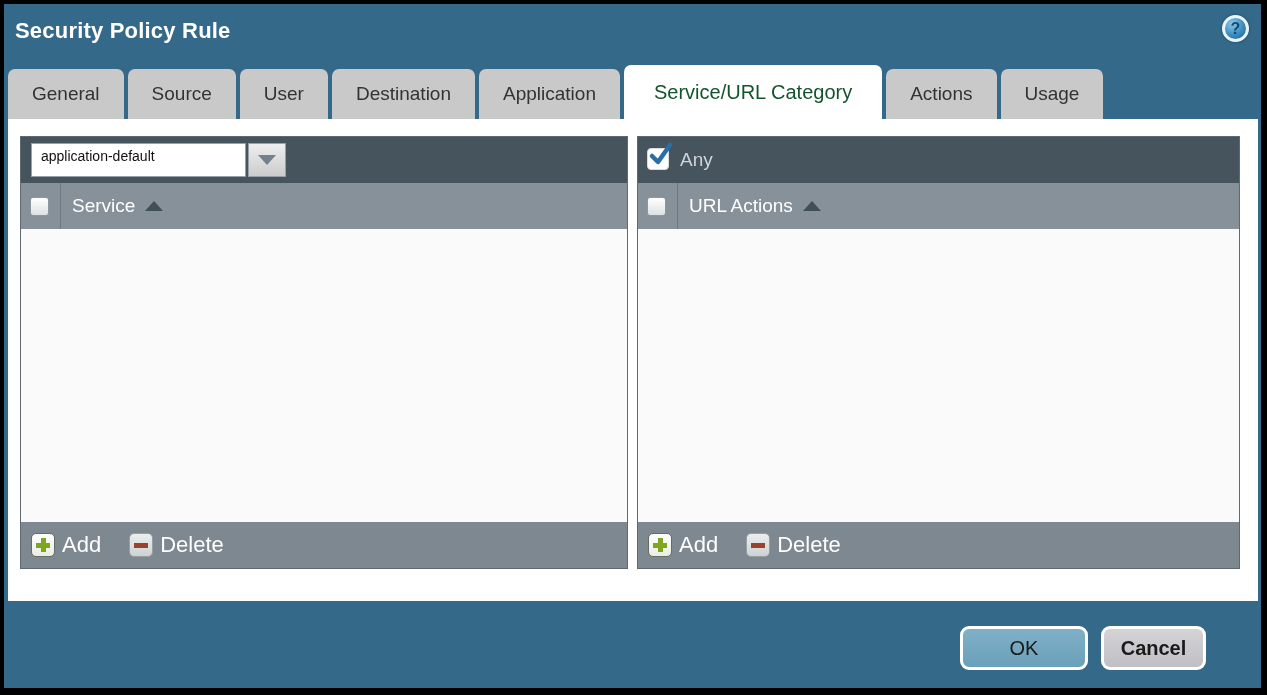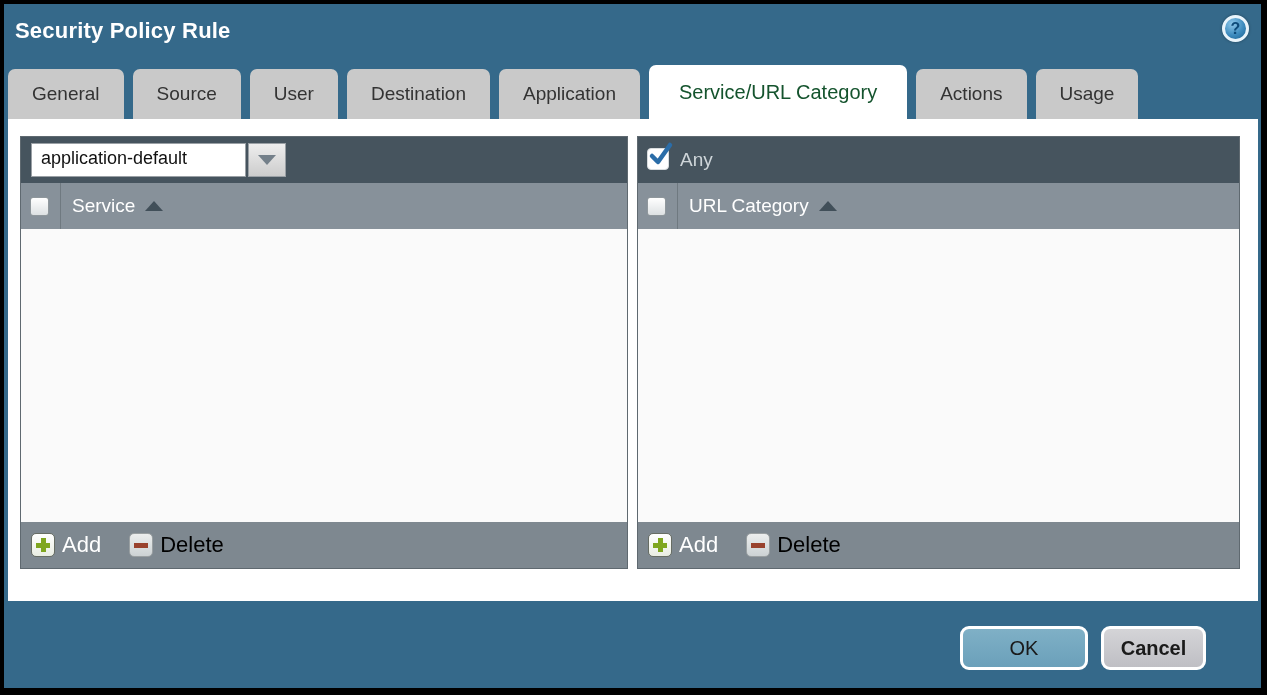--- a/index.html
+++ b/index.html
@@ -24,21 +24,21 @@
     width:27px; height:27px; border-radius:50%;
     background:radial-gradient(circle at 35% 28%, #8ec8ea 0%, #3d8bbe 55%, #1a5f8e 100%);
     border:3px solid #e9f4fb;
     color:#0d4a78; font-size:16px; font-weight:bold;
     text-align:center; line-height:21px; cursor:pointer;
     box-shadow:0 0 3px rgba(0,0,0,0.35);
   }
   
   .tabbar {
     position:absolute; left:4px; top:61px; right:4px; height:54px;
-    display:flex; align-items:flex-end; gap:9px;text-align:right;
+    display:flex; align-items:flex-end; gap:4px;text-align:right;
   }
   .tab {
     height:50px; background:#c9c9c9; border-radius:7px 7px 0 0;
     display:flex; align-items:center; justify-content:center;
     padding:0 24px; font-size:19px; color:#333333;
     cursor:pointer; white-space:nowrap;
   }
   .tab.active {
     background:#ffffff; height:54px; padding:0 30px;
     font-size:20px; color:#14532d;
@@ -55,21 +55,21 @@
   .panel-left  { left:12px;  width:608px; }
   .panel-right { left:629px; width:603px; }
   .bar-top { height:46px; background:#46545e; position:relative; }
   .hdr     { height:46px; background:#87919a; position:relative; display:flex; align-items:center; }
   .body    { height:293px; background:#fafafa; }
   .foot    { height:46px; background:#7e8890; display:flex; align-items:center; }
   
   .dropdown { position:absolute; left:10px; top:6px; display:flex; cursor:pointer; }
   .dd-value {
     width:215px; height:34px; background:#ffffff;
-    border:1px solid #9aa0a5; font-size:18px; color:#111;
+    border:1px solid #9aa0a5; font-size:14px; color:#111;
     padding:4px 0 0 9px;
   }
   .dd-btn {
     width:38px; height:34px; margin-left:2px;
     background:linear-gradient(#eeeeee,#cccccc);
     border:1px solid #9aa0a5;
     display:flex; align-items:center; justify-content:center;
   }
   .tri-down {
     width:0; height:0;
@@ -99,21 +99,21 @@
   }
   .any-cb svg { position:absolute; left:1px; top:-4px; overflow:visible; }
   .any-label {
     position:absolute; left:42px; top:12px;
     font-size:19px; color:#ced5d9;
   }
   
   .foot-btn { display:flex; align-items:center; cursor:pointer; }
   .foot-btn .lbl { font-size:22px; color:#ffffff; margin-left:7px; }
   .foot-btn.disabled { cursor:default; }
-  .foot-btn.disabled .lbl { color:#000000; }
+  .foot-btn.disabled .lbl { color:#ffffff; }
   .btn-add { margin-left:10px; }
   .btn-del { margin-left:28px; }
   .mini-icon {
     position:relative; width:24px; height:24px; border-radius:5px;
     border:1px solid #676d64;
   }
   .plus-box { background:linear-gradient(#ffffff,#e9ede2); }
   .plus-box::before, .plus-box::after {
     content:""; position:absolute; background:#7fa61f;
   }
@@ -195,21 +195,21 @@
         <span class="any-cb">
           <svg width="22" height="22" viewBox="0 0 22 22">
             <path d="M3 11 L9 17 L21 0" fill="none" stroke="#2b6da8" stroke-width="4.5" stroke-linecap="round" stroke-linejoin="round"></path>
           </svg>
         </span>
         <span class="any-label">Any</span>
       </div>
       <div class="hdr">
         <span class="cb"></span>
         <span class="hdr-divider"></span>
-        <span class="col-label">URL Category</span>
+        <span class="col-label">URL Actions</span>
         <span class="tri-up"></span>
       </div>
       <div class="body"></div>
       <div class="foot">
         <span class="foot-btn btn-add">
           <span class="mini-icon plus-box"></span>
           <span class="lbl">Add</span>
         </span>
         <span class="foot-btn btn-del disabled">
           <span class="mini-icon minus-box"></span>

